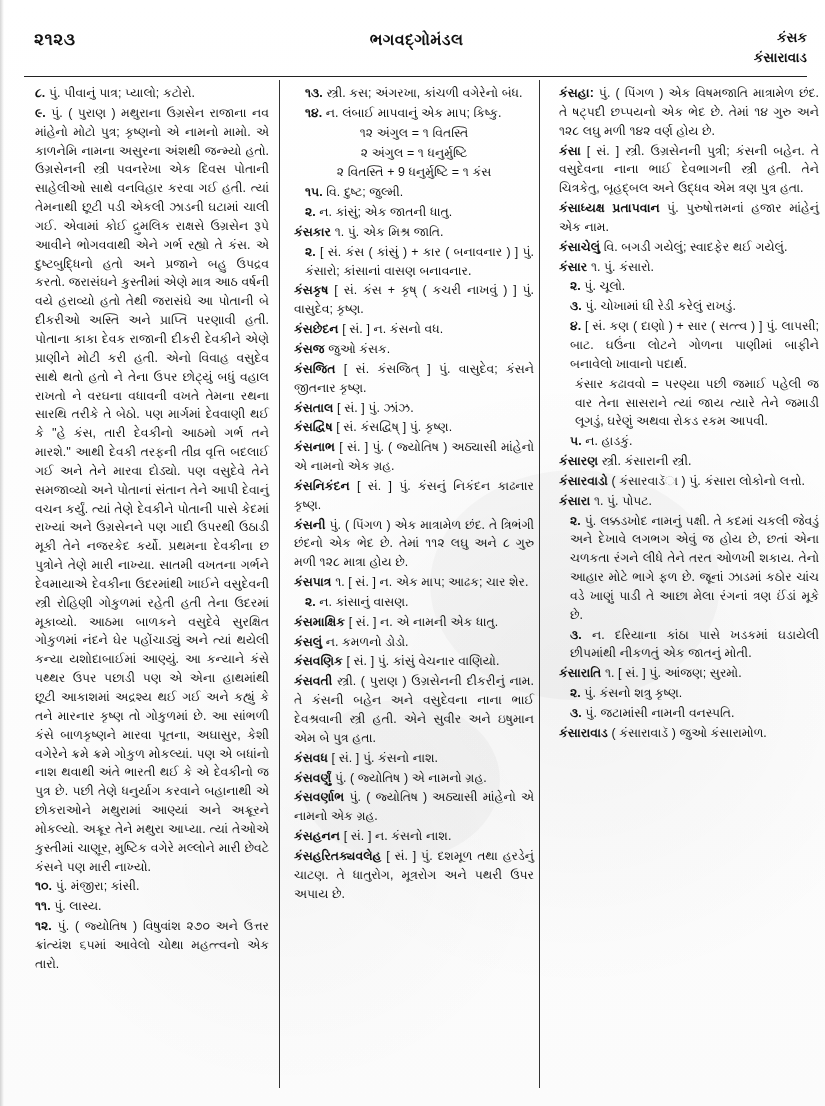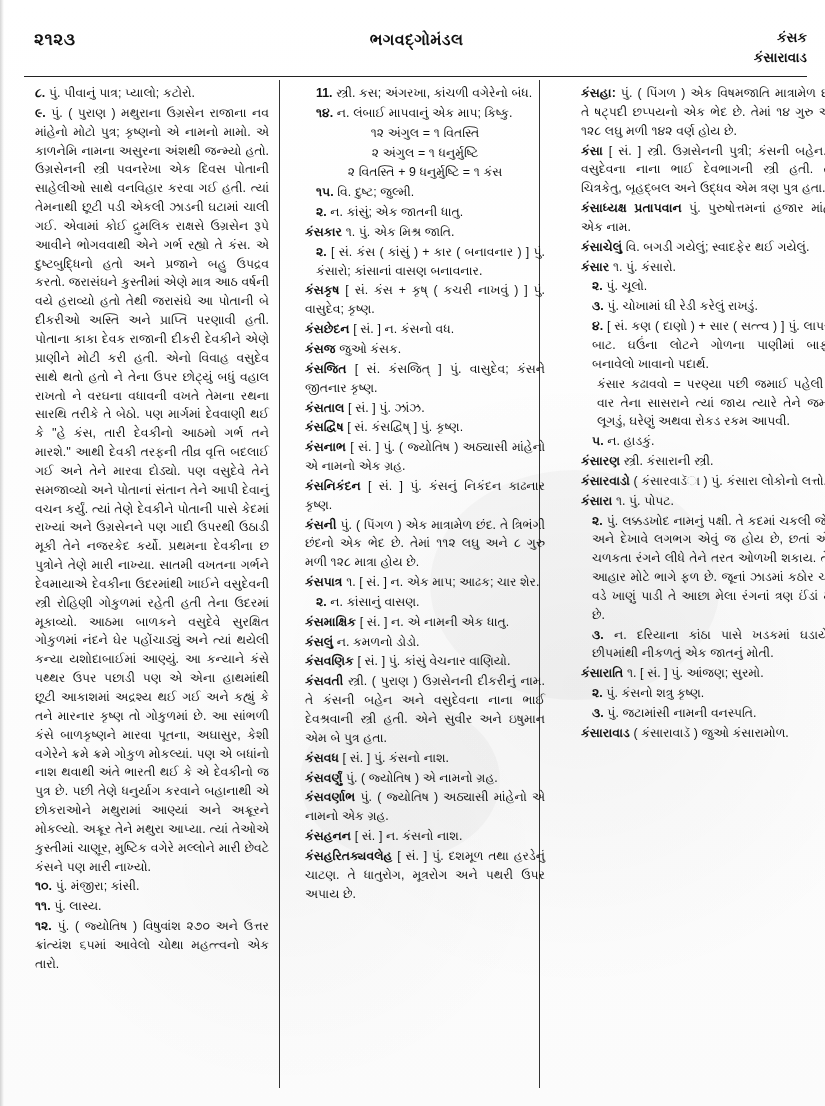--- a/index.html
+++ b/index.html
@@ -101,21 +101,21 @@
   .vrule.v2 { left: 539px; }
 
   
   .columns {
     position: absolute;
     top: 84px;
     left: 24px;
     right: 16px;
     bottom: 10px;
     display: flex;
-    gap: 16px;
+    gap: 5px;
   }
   .col {
     box-sizing: border-box;
     flex: 0 0 auto;
   }
   .col.c1 { width: 255px; padding-right: 10px; }
   .col.c2 { width: 260px; padding-left: 10px; padding-right: 10px; }
   .col.c3 { width: 270px; padding-left: 10px; }
 
   
@@ -173,21 +173,21 @@
 
   <div class="columns">
     <div class="col c1" id="col1">
         <p class="entry sense"><span class="num">૮.</span> પું. પીવાનું પાત્ર; પ્યાલો; કટોરો.</p>
         <p class="entry sense"><span class="num">૯.</span> પું. ( પુરાણ ) મથુરાના ઉગ્રસેન રાજાના નવ માંહેનો મોટો પુત્ર; કૃષ્ણનો એ નામનો મામો. એ કાળનેમિ નામના અસુરના અંશથી જન્મ્યો હતો. ઉગ્રસેનની સ્ત્રી પવનરેખા એક દિવસ પોતાની સાહેલીઓ સાથે વનવિહાર કરવા ગઈ હતી. ત્યાં તેમનાથી છૂટી પડી એકલી ઝાડની ઘટામાં ચાલી ગઈ. એવામાં કોઈ દ્રુમલિક રાક્ષસે ઉગ્રસેન રૂપે આવીને ભોગવવાથી એને ગર્ભ રહ્યો તે કંસ. એ દુષ્ટબુદ્ધિનો હતો અને પ્રજાને બહુ ઉપદ્રવ કરતો. જરાસંઘને કુસ્તીમાં એણે માત્ર આઠ વર્ષની વયે હરાવ્યો હતો તેથી જરાસંઘે આ પોતાની બે દીકરીઓ અસ્તિ અને પ્રાપ્તિ પરણાવી હતી. પોતાના કાકા દેવક રાજાની દીકરી દેવકીને એણે પ્રાણીને મોટી કરી હતી. એનો વિવાહ વસુદેવ સાથે થતો હતો ને તેના ઉપર છોટ્યું બધું વહાલ રાખતો ને વરઘના વધાવની વખતે તેમના રથના સારથિ તરીકે તે બેઠો. પણ માર્ગમાં દેવવાણી થઈ કે ''હે કંસ, તારી દેવકીનો આઠમો ગર્ભ તને મારશે.'' આથી દેવકી તરફની તીવ્ર વૃત્તિ બદલાઈ ગઈ અને તેને મારવા દોડ્યો. પણ વસુદેવે તેને સમજાવ્યો અને પોતાનાં સંતાન તેને આપી દેવાનું વચન કર્યું. ત્યાં તેણે દેવકીને પોતાની પાસે કેદમાં રાખ્યાં અને ઉગ્રસેનને પણ ગાદી ઉપરથી ઉઠાડી મૂકી તેને નજરકેદ કર્યો. પ્રથમના દેવકીના છ પુત્રોને તેણે મારી નાખ્યા. સાતમી વખતના ગર્ભને દેવમાયાએ દેવકીના ઉદરમાંથી ખાઈને વસુદેવની સ્ત્રી રોહિણી ગોકુળમાં રહેતી હતી તેના ઉદરમાં મૂકાવ્યો. આઠમા બાળકને વસુદેવે સુરક્ષિત ગોકુળમાં નંદને ઘેર પહોંચાડ્યું અને ત્યાં થયેલી કન્યા યશોદાબાઈમાં આણ્યું. આ કન્યાને કંસે પથ્થર ઉપર પછાડી પણ એ એના હાથમાંથી છૂટી આકાશમાં અદ્રશ્ય થઈ ગઈ અને કહ્યું કે તને મારનાર કૃષ્ણ તો ગોકુળમાં છે. આ સાંભળી કંસે બાળકૃષ્ણને મારવા પૂતના, અઘાસુર, કેશી વગેરેને ક્રમે ક્રમે ગોકુળ મોકલ્યાં. પણ એ બધાંનો નાશ થવાથી અંતે ભારતી થઈ કે એ દેવકીનો જ પુત્ર છે. પછી તેણે ધનુર્યાગ કરવાને બહાનાથી એ છોકરાઓને મથુરામાં આણ્યાં અને અક્રૂરને મોકલ્યો. અક્રૂર તેને મથુરા આપ્યા. ત્યાં તેઓએ કુસ્તીમાં ચાણૂર, મુષ્ટિક વગેરે મલ્લોને મારી છેવટે કંસને પણ મારી નાખ્યો.</p>
         <p class="entry sense"><span class="num">૧૦.</span> પું. મંજીરા; કાંસી.</p>
         <p class="entry sense"><span class="num">૧૧.</span> પું. લાસ્ય.</p>
         <p class="entry sense"><span class="num">૧૨.</span> પું. ( જ્યોતિષ ) વિષુવાંશ ૨૭૦ અને ઉત્તર ક્રાંત્યંશ ૬૫માં આવેલો ચોથા મહત્ત્વનો એક તારો.</p>
       </div>
     <div class="col c2" id="col2">
-        <p class="entry sense"><span class="num">11.</span> સ્ત્રી. કસ; અંગરખા, કાંચળી વગેરેનો બંધ.</p>
+        <p class="entry sense"><span class="num">૧૩.</span> સ્ત્રી. કસ; અંગરખા, કાંચળી વગેરેનો બંધ.</p>
         <p class="entry sense"><span class="num">૧૪.</span> ન. લંબાઈ માપવાનું એક માપ; કિષ્કુ.</p>
         <p class="entry center">૧૨ અંગુલ = ૧ વિતસ્તિ</p>
         <p class="entry center">૨ અંગુલ = ૧ ધનુર્મુષ્ટિ</p>
         <p class="entry center">૨ વિતસ્તિ + 9 ધનુર્મુષ્ટિ = ૧ કંસ</p>
         <p class="entry sense"><span class="num">૧૫.</span> વિ. દુષ્ટ; જુલ્મી.</p>
         <p class="entry sense"><span class="num">૨.</span> ન. કાંસું; એક જાતની ધાતુ.</p>
         <p class="entry hang"><span class="hw">કંસકાર</span> ૧. પું. એક મિશ્ર જાતિ.</p>
         <p class="entry sense"><span class="num">૨.</span> [ સં. કંસ ( કાંસું ) + કાર ( બનાવનાર ) ] પું. કંસારો; કાંસાનાં વાસણ બનાવનાર.</p>
         <p class="entry hang"><span class="hw">કંસકૃષ</span> [ સં. કંસ + કૃષ્ ( કચરી નાખવું ) ] પું. વાસુદેવ; કૃષ્ણ.</p>
         <p class="entry hang"><span class="hw">કંસછેદન</span> [ સં. ] ન. કંસનો વધ.</p>

